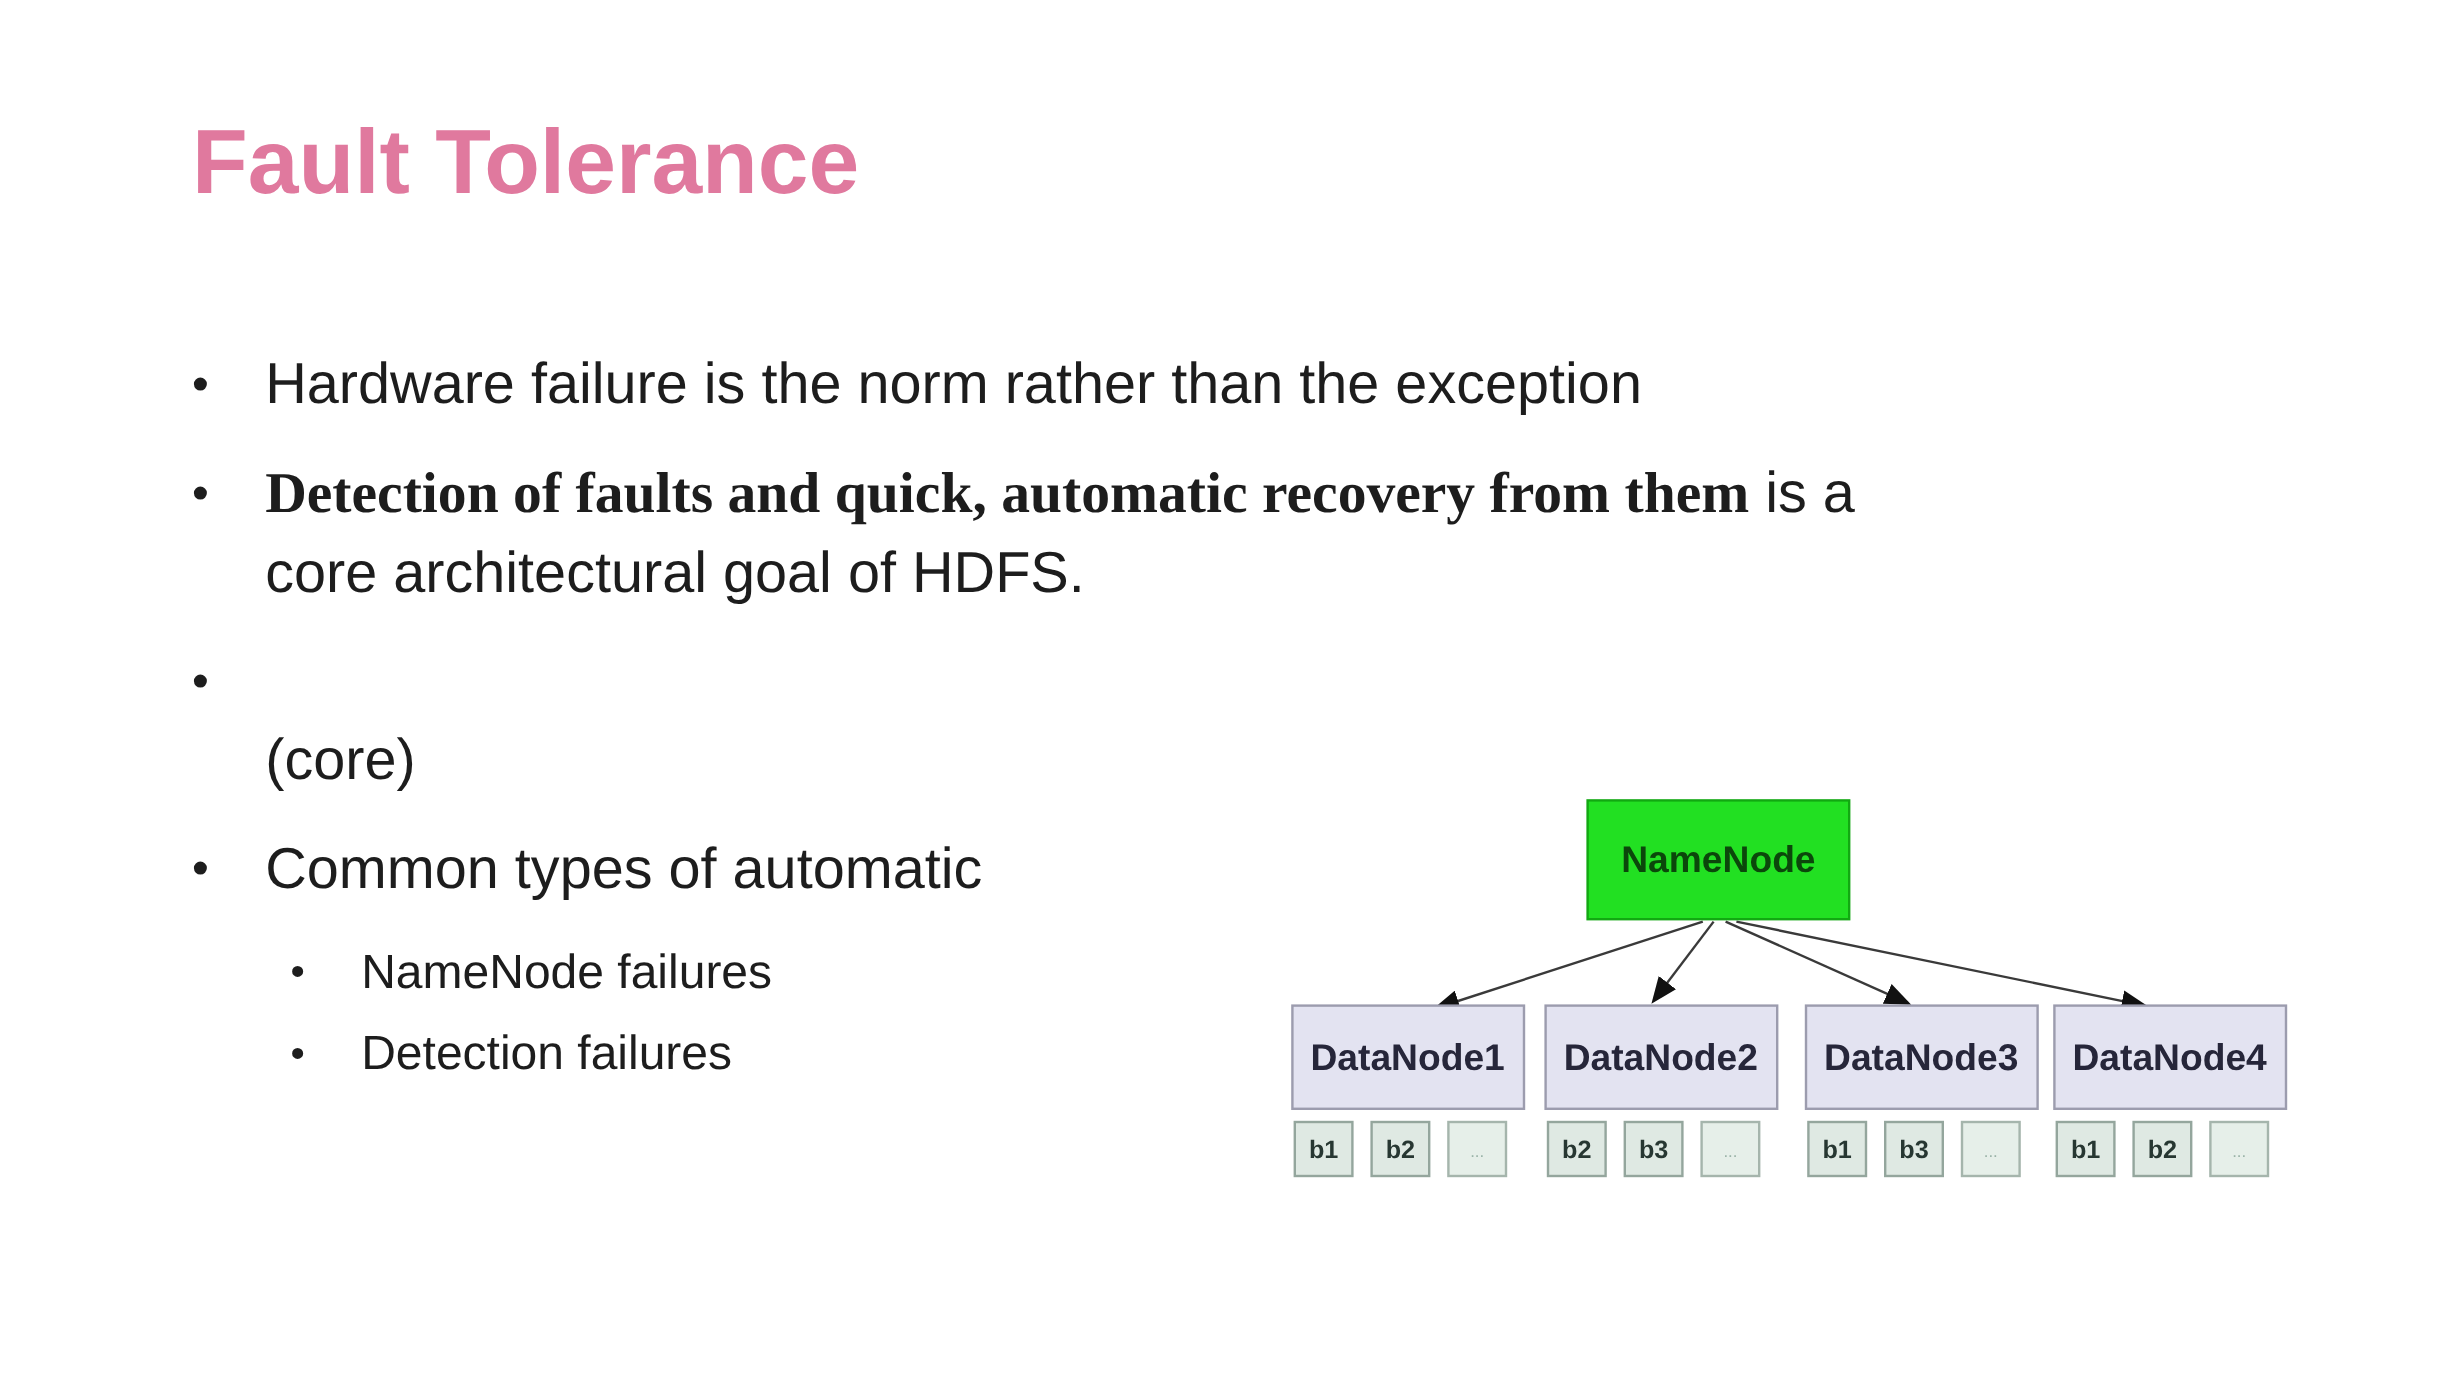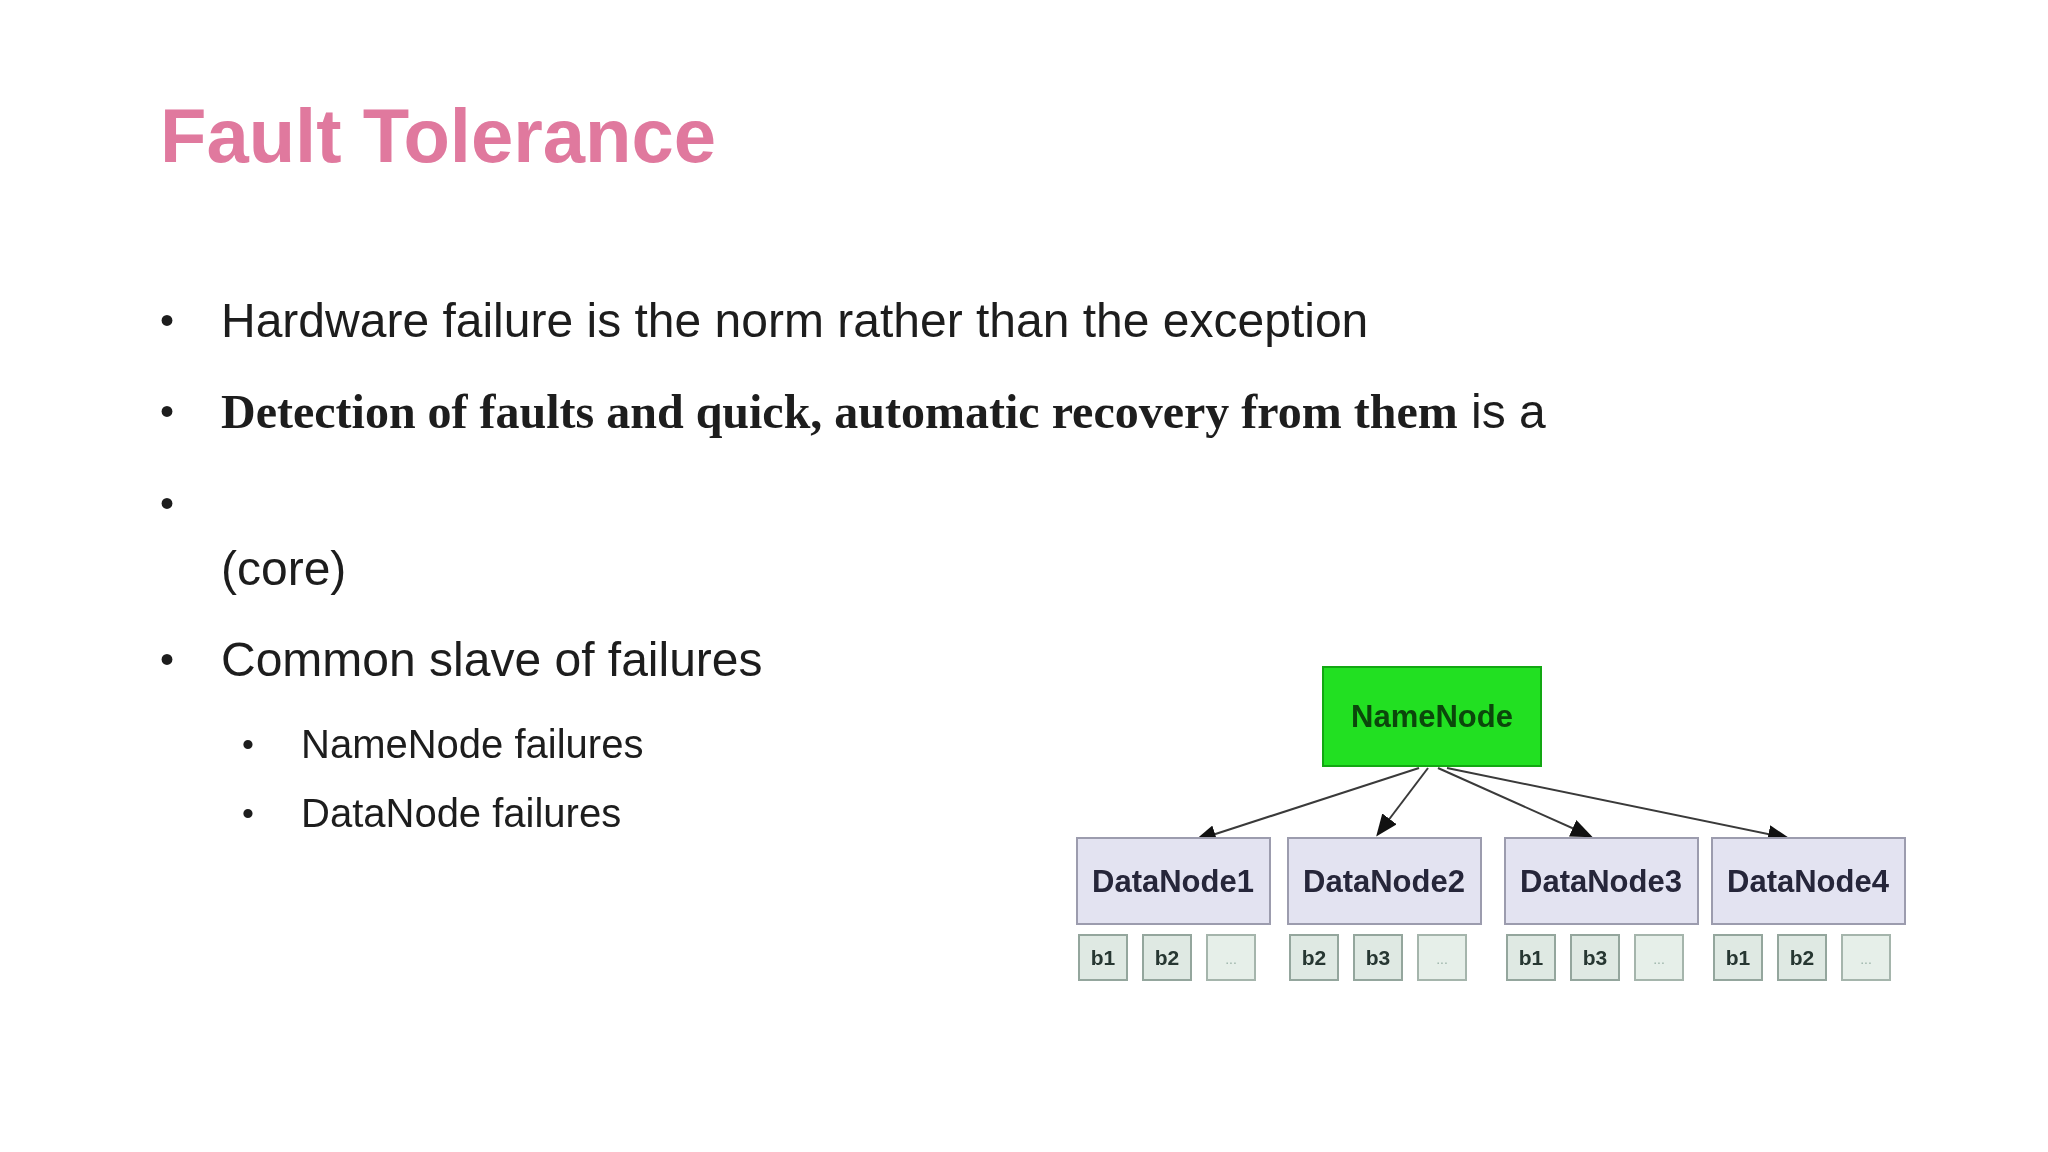--- a/index.html
+++ b/index.html
@@ -95,41 +95,41 @@
 
   <div class="bullets">
 
     <div class="bullet-row">
       <span class="marker">•</span>
       <div class="btext"><span>Hardware failure is the norm rather than the exception</span></div>
     </div>
 
     <div class="bullet-row">
       <span class="marker">•</span>
-      <div class="btext"><b>Detection of faults and quick, automatic recovery from them</b><span> is a</span><br></div>
+      <div class="btext"><b>Detection of faults and quick, automatic recovery from them</b><span> is a</span><br><span>core architectural goal of HDFS.</span></div>
     </div>
 
     <div class="bullet-row">
       <span class="marker">•</span>
       <div class="btext"><br><span>(core)</span></div>
     </div>
 
     <div class="bullet-row">
       <span class="marker">•</span>
-      <div class="btext"><span>Common slave of failures</span></div>
+      <div class="btext"><span>Common types of automatic</span></div>
     </div>
 
     <div class="bullet-row sub">
       <span class="marker">•</span>
       <div class="btext"><span>NameNode failures</span></div>
     </div>
 
     <div class="bullet-row sub">
       <span class="marker">•</span>
-      <div class="btext"><span>DataNode failures</span></div>
+      <div class="btext"><span>Detection failures</span></div>
     </div>
 
   </div>
 
   <svg class="diagram" viewBox="0 0 860 345" width="860" height="345" xmlns="http://www.w3.org/2000/svg">
     <defs>
       <marker id="ah" markerWidth="11" markerHeight="9" refX="9.5" refY="4.5" orient="auto">
         <polygon points="0,0 11,4.5 0,9" fill="#111111"></polygon>
       </marker>
     </defs>

